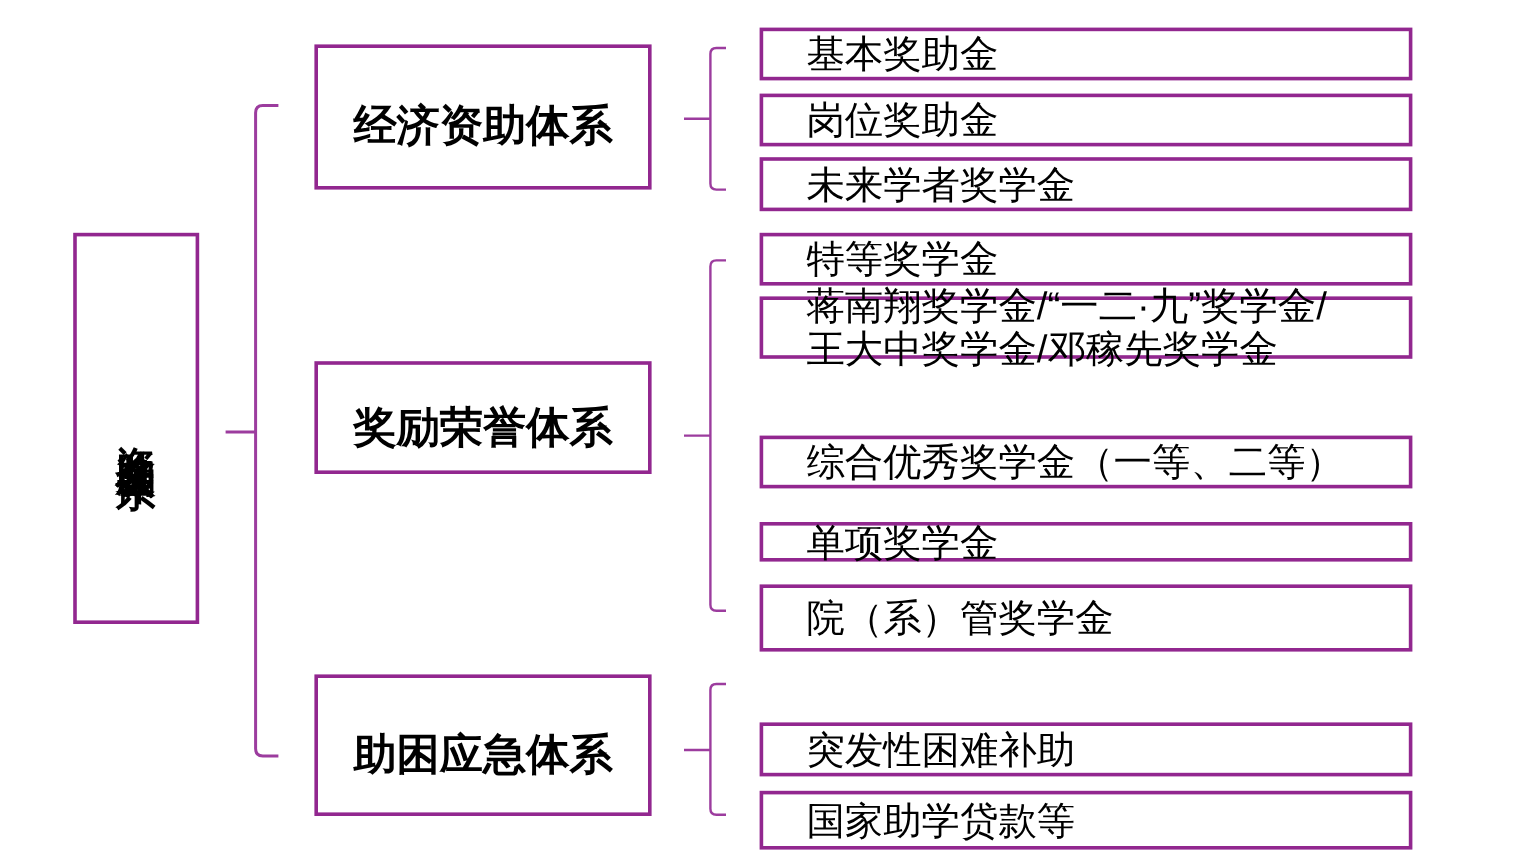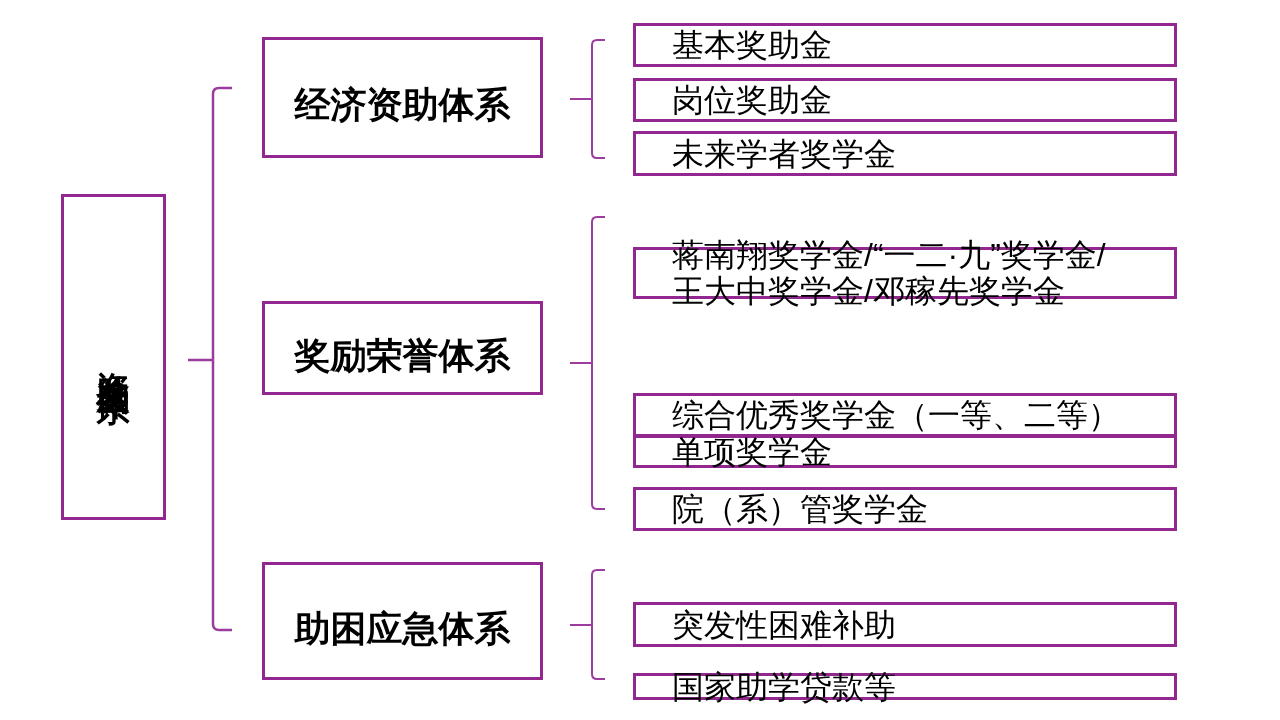--- a/index.html
+++ b/index.html
@@ -107,34 +107,37 @@
   <div class="box item-box" style="top:78px;height:44px">
     <span class="item-label">岗位奖助金</span>
   </div>
   <div class="box item-box" style="top:23px;height:44px">
     <span class="item-label">基本奖助金</span>
   </div>
   <div class="box item-box" style="top:131px;height:45px">
     <span class="item-label">未来学者奖学金</span>
   </div>
 
+  <div class="box item-box" style="top:194px;height:44px">
+    <span class="item-label">特等奖学金</span>
+  </div>
   <div class="box item-box" style="top:247px;height:52px">
     <span class="item-label">蒋南翔奖学金/“一二·九”奖学金/
 王大中奖学金/邓稼先奖学金</span>
   </div>
-  <div class="box item-box" style="top:393px;height:44px">
+  <div class="box item-box" style="top:363px;height:44px">
     <span class="item-label">综合优秀奖学金（一等、二等）</span>
   </div>
   <div class="box item-box" style="top:435px;height:33px">
     <span class="item-label">单项奖学金</span>
   </div>
-  <div class="box item-box" style="top:487px;height:44px">
+  <div class="box item-box" style="top:487px;height:56px">
     <span class="item-label">院（系）管奖学金</span>
   </div>
 
   <div class="box item-box" style="top:602px;height:45px">
     <span class="item-label">突发性困难补助</span>
   </div>
-  <div class="box item-box" style="top:673px;height:27px">
+  <div class="box item-box" style="top:659px;height:49px">
     <span class="item-label">国家助学贷款等</span>
   </div>
 
 </div>
 
 </body></html>

